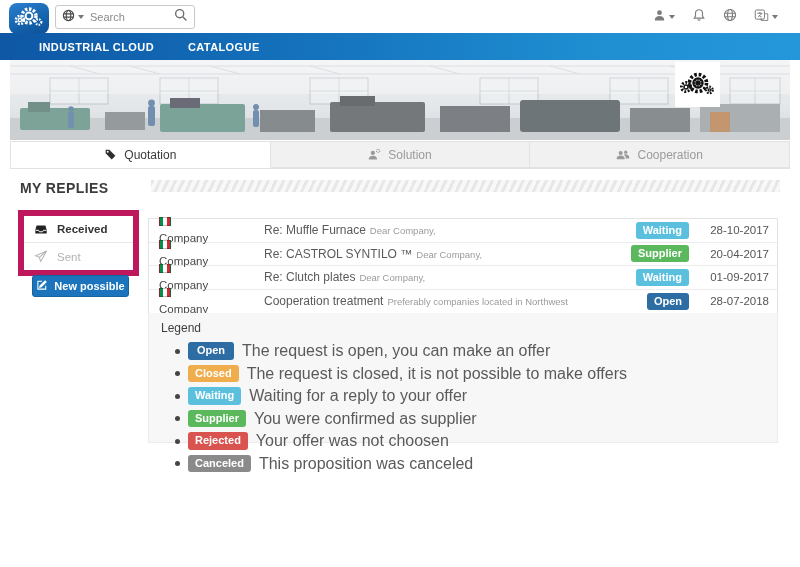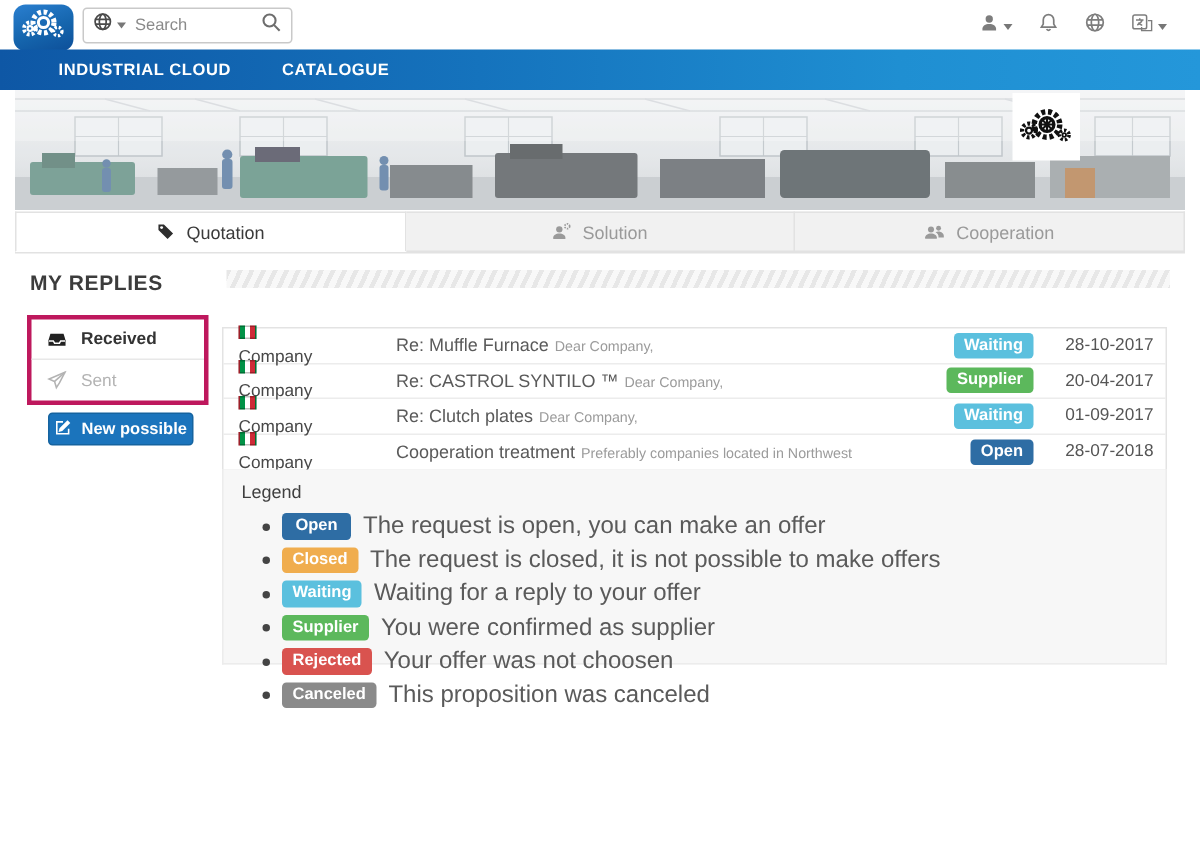--- a/index.html
+++ b/index.html
@@ -50,21 +50,21 @@
   .tab.active .tabico { color:#2e2e2e; }
 
   
   .page-head { position:absolute; left:20px; top:180px; width:760px; height:16px; display:flex; align-items:flex-start;gap:32px; }
   .page-head h1 { font-size:14px; font-weight:800; color:#3c3c3c; letter-spacing:.4px; white-space:nowrap; }
   .stripes { flex:1; height:12px; margin-left:10px;
              background:repeating-linear-gradient(115deg,#e7e7e7 0 3px,#f8f8f8 3px 7px); }
 
   
   .side-list { position:absolute; left:18px; top:210px; width:121px; background:#fff;
-               border:3px solid #be185d; }
+               border:6px solid #be185d; }
   .side-item { height:27px; display:flex; align-items:center; gap:9px; padding:0 10px; font-size:11.5px;
                cursor:pointer; }
   .side-item.active { color:#333; font-weight:600; border-bottom:1px solid #e8e8e8; }
   .side-item.dim { color:#b3b3b3; }
   .side-item .sico { display:flex; }
   .btn-new { position:absolute; left:32px; top:275px; width:97px; height:22px; background:#1b74bc;
              border:1px solid #15639f; border-radius:3px; color:#fff; font-size:11px; font-weight:600;
              display:flex; align-items:center; justify-content:center; gap:6px; cursor:pointer;
              font-family:"Liberation Sans", sans-serif; }
 

